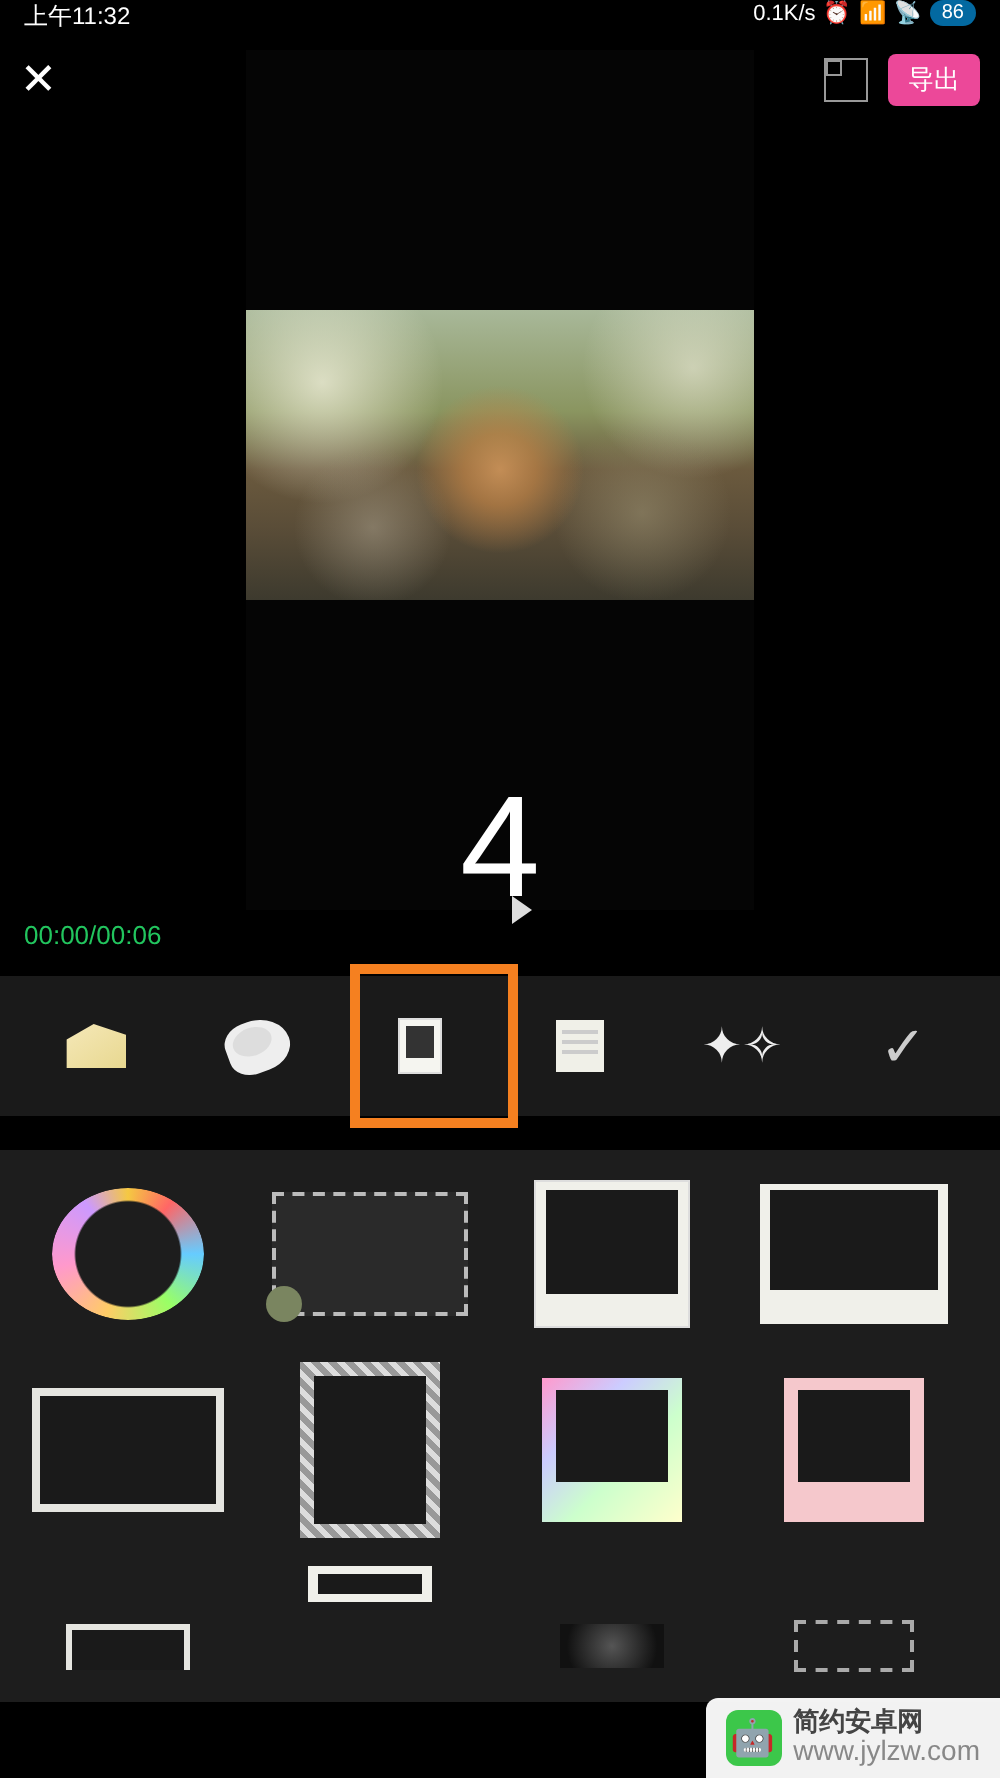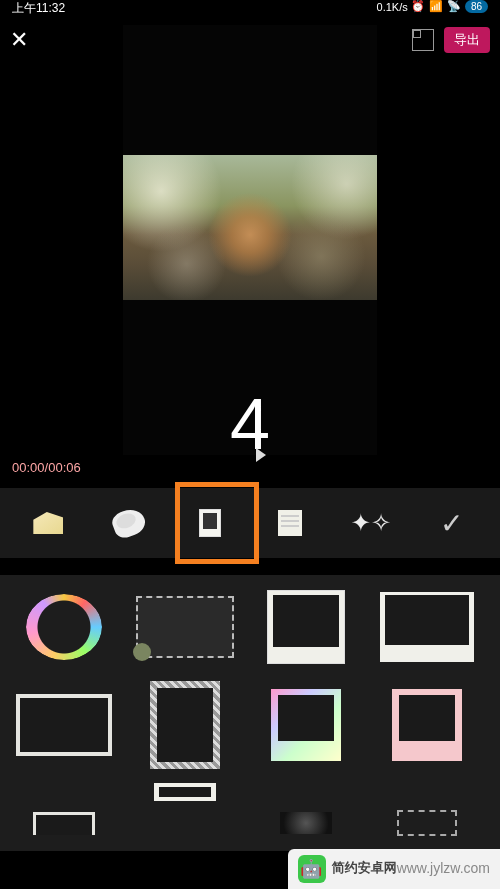--- a/index.html
+++ b/index.html
@@ -5,27 +5,27 @@
 *{margin:0;padding:0;box-sizing:border-box;font-family:sans-serif}
 body{width:500px;height:889px;background:#000;position:relative;overflow:hidden}
 .statusbar{height:20px;display:flex;justify-content:space-between;align-items:flex-start;padding:0 12px;color:#fff;font-size:12px;background:#000}
 .statusbar .right{display:flex;align-items:center;gap:4px;font-size:11px}
 .battery{background:#0369a1;color:#fff;padding:1px 6px;border-radius:8px;font-size:10px}
 .topbar{position:absolute;top:22px;left:0;right:0;height:36px;display:flex;justify-content:space-between;align-items:center;padding:0 10px}
 .close-icon{color:#fff;font-size:22px;font-weight:300}
 .topbar-right{display:flex;align-items:center;gap:10px}
 .expand-icon{width:22px;height:22px;border:1.5px solid #999;position:relative}
 .expand-icon:before,.expand-icon:after{content:"";position:absolute;width:6px;height:6px;border:1.5px solid #999}
-.export-btn{background:#be185d;color:#fff;padding:4px 10px;border-radius:4px;font-size:13px}
+.export-btn{background:#ec4899;color:#fff;padding:4px 10px;border-radius:4px;font-size:13px}
 .preview{position:absolute;top:25px;left:123px;width:254px;height:430px;background:#050505}
 .preview-img{position:absolute;top:130px;left:0;width:254px;height:145px;background:linear-gradient(180deg,#a8b899 0%,#8a9560 35%,#6b5a3e 55%,#5a4d38 75%,#3d3a2e 100%)}
 .preview-img:before{content:"";position:absolute;inset:0;background:radial-gradient(circle at 50% 55%,rgba(210,150,90,.85) 0%,rgba(190,130,70,.7) 12%,transparent 28%),radial-gradient(circle at 25% 75%,rgba(160,150,130,.6) 0%,transparent 18%),radial-gradient(circle at 78% 70%,rgba(150,140,110,.6) 0%,transparent 20%),radial-gradient(circle at 15% 25%,rgba(250,248,230,.7) 0%,transparent 25%),radial-gradient(circle at 88% 20%,rgba(240,238,220,.6) 0%,transparent 22%)}
 .countdown{position:absolute;bottom:-10px;left:50%;transform:translateX(-50%);color:#fff;font-size:72px;font-weight:500}
 .playhead{position:absolute;top:450px;left:254px;width:0;height:0;border-left:7px solid transparent;border-right:7px solid transparent;border-bottom:10px solid #ddd;transform:rotate(90deg)}
-.timeline{position:absolute;top:460px;left:12px;color:#fca5a5;font-size:13px}
+.timeline{position:absolute;top:460px;left:12px;color:#22c55e;font-size:13px}
 .cat-row{position:absolute;top:488px;left:0;right:0;height:70px;display:flex;justify-content:space-around;align-items:center;background:#1a1a1a;padding:0 8px}
 .cat-item{width:44px;height:44px;display:flex;align-items:center;justify-content:center;font-size:26px;color:#ddd}
 .cheese{width:30px;height:22px;background:linear-gradient(145deg,#f5e8b8,#e8d890);clip-path:polygon(0 100%,0 35%,45% 0,100% 25%,100% 100%)}
 .banana{width:32px;height:26px;background:#eee;border-radius:40% 60% 50% 40%;transform:rotate(-20deg);position:relative}
 .banana:after{content:"";position:absolute;width:20px;height:14px;background:#ddd;border-radius:50%;top:3px;left:4px}
 .polaroid-icon{width:22px;height:28px;background:#f5f5f0;border:1px solid #ddd;position:relative}
 .polaroid-icon:before{content:"";position:absolute;top:3px;left:3px;right:3px;height:16px;background:#333}
 .notepad{width:24px;height:26px;background:#f0f0e8;position:relative}
 .notepad:before{content:"";position:absolute;top:5px;left:3px;right:3px;height:2px;box-shadow:0 5px 0 #ccc,0 10px 0 #ccc;background:#ccc}
 .sparkle{color:#eee;font-size:24px}
@@ -47,21 +47,21 @@
 .f8:before{content:"";position:absolute;width:70px;height:72px;background:#f5c8cc}
 .f8:after{content:"";position:absolute;width:56px;height:46px;background:#1a1a1a;top:10px}
 .f9:before{content:"";position:absolute;width:56px;height:20px;border:3px solid #e5e5e0;border-bottom:none;background:#1a1a1a}
 .f10{align-items:flex-start}
 .f10:before{content:"";position:absolute;width:62px;height:18px;background:#f0f0ea;top:0}
 .f10:after{content:"";position:absolute;width:52px;height:10px;background:#1a1a1a;top:4px}
 .f11:before{content:"";position:absolute;width:52px;height:22px;background:radial-gradient(circle,#555 0%,#111 80%)}
 .f12:before{content:"";position:absolute;width:56px;height:22px;border:2px dashed #aaa}
 .watermark{position:absolute;right:0;bottom:0;height:40px;background:rgba(255,255,255,.95);display:flex;align-items:center;padding:0 10px;gap:6px;border-radius:6px 0 0 0}
 .wm-icon{width:28px;height:28px;background:#3cc74a;border-radius:6px;display:flex;align-items:center;justify-content:center;color:#fff;font-size:18px}
-.wm-text{display:flex;flex-direction:row;line-height:1.1}
+.wm-text{display:flex;flex-direction:column;line-height:1.1}
 .wm-text .t1{font-size:13px;color:#444;font-weight:600}
 .wm-text .t2{font-size:14px;color:#888}
 </style>
 </head>
 <body>
 
 <div class="statusbar">
   <span>上午11:32</span>
   <div class="right">
     <span>0.1K/s</span>

